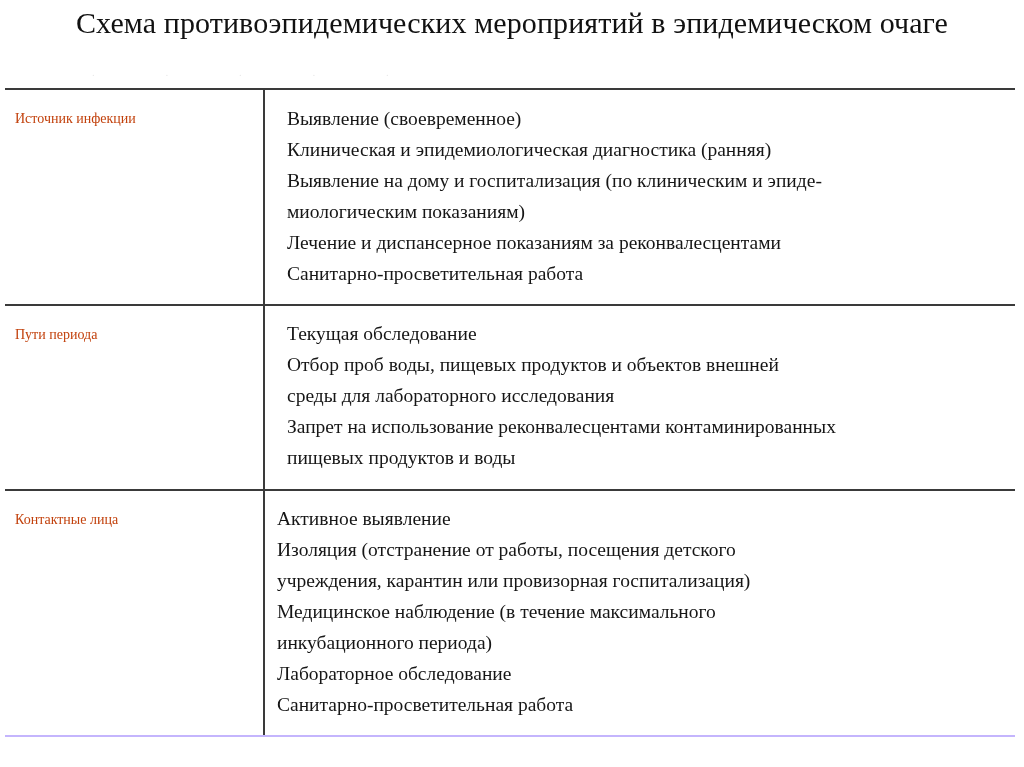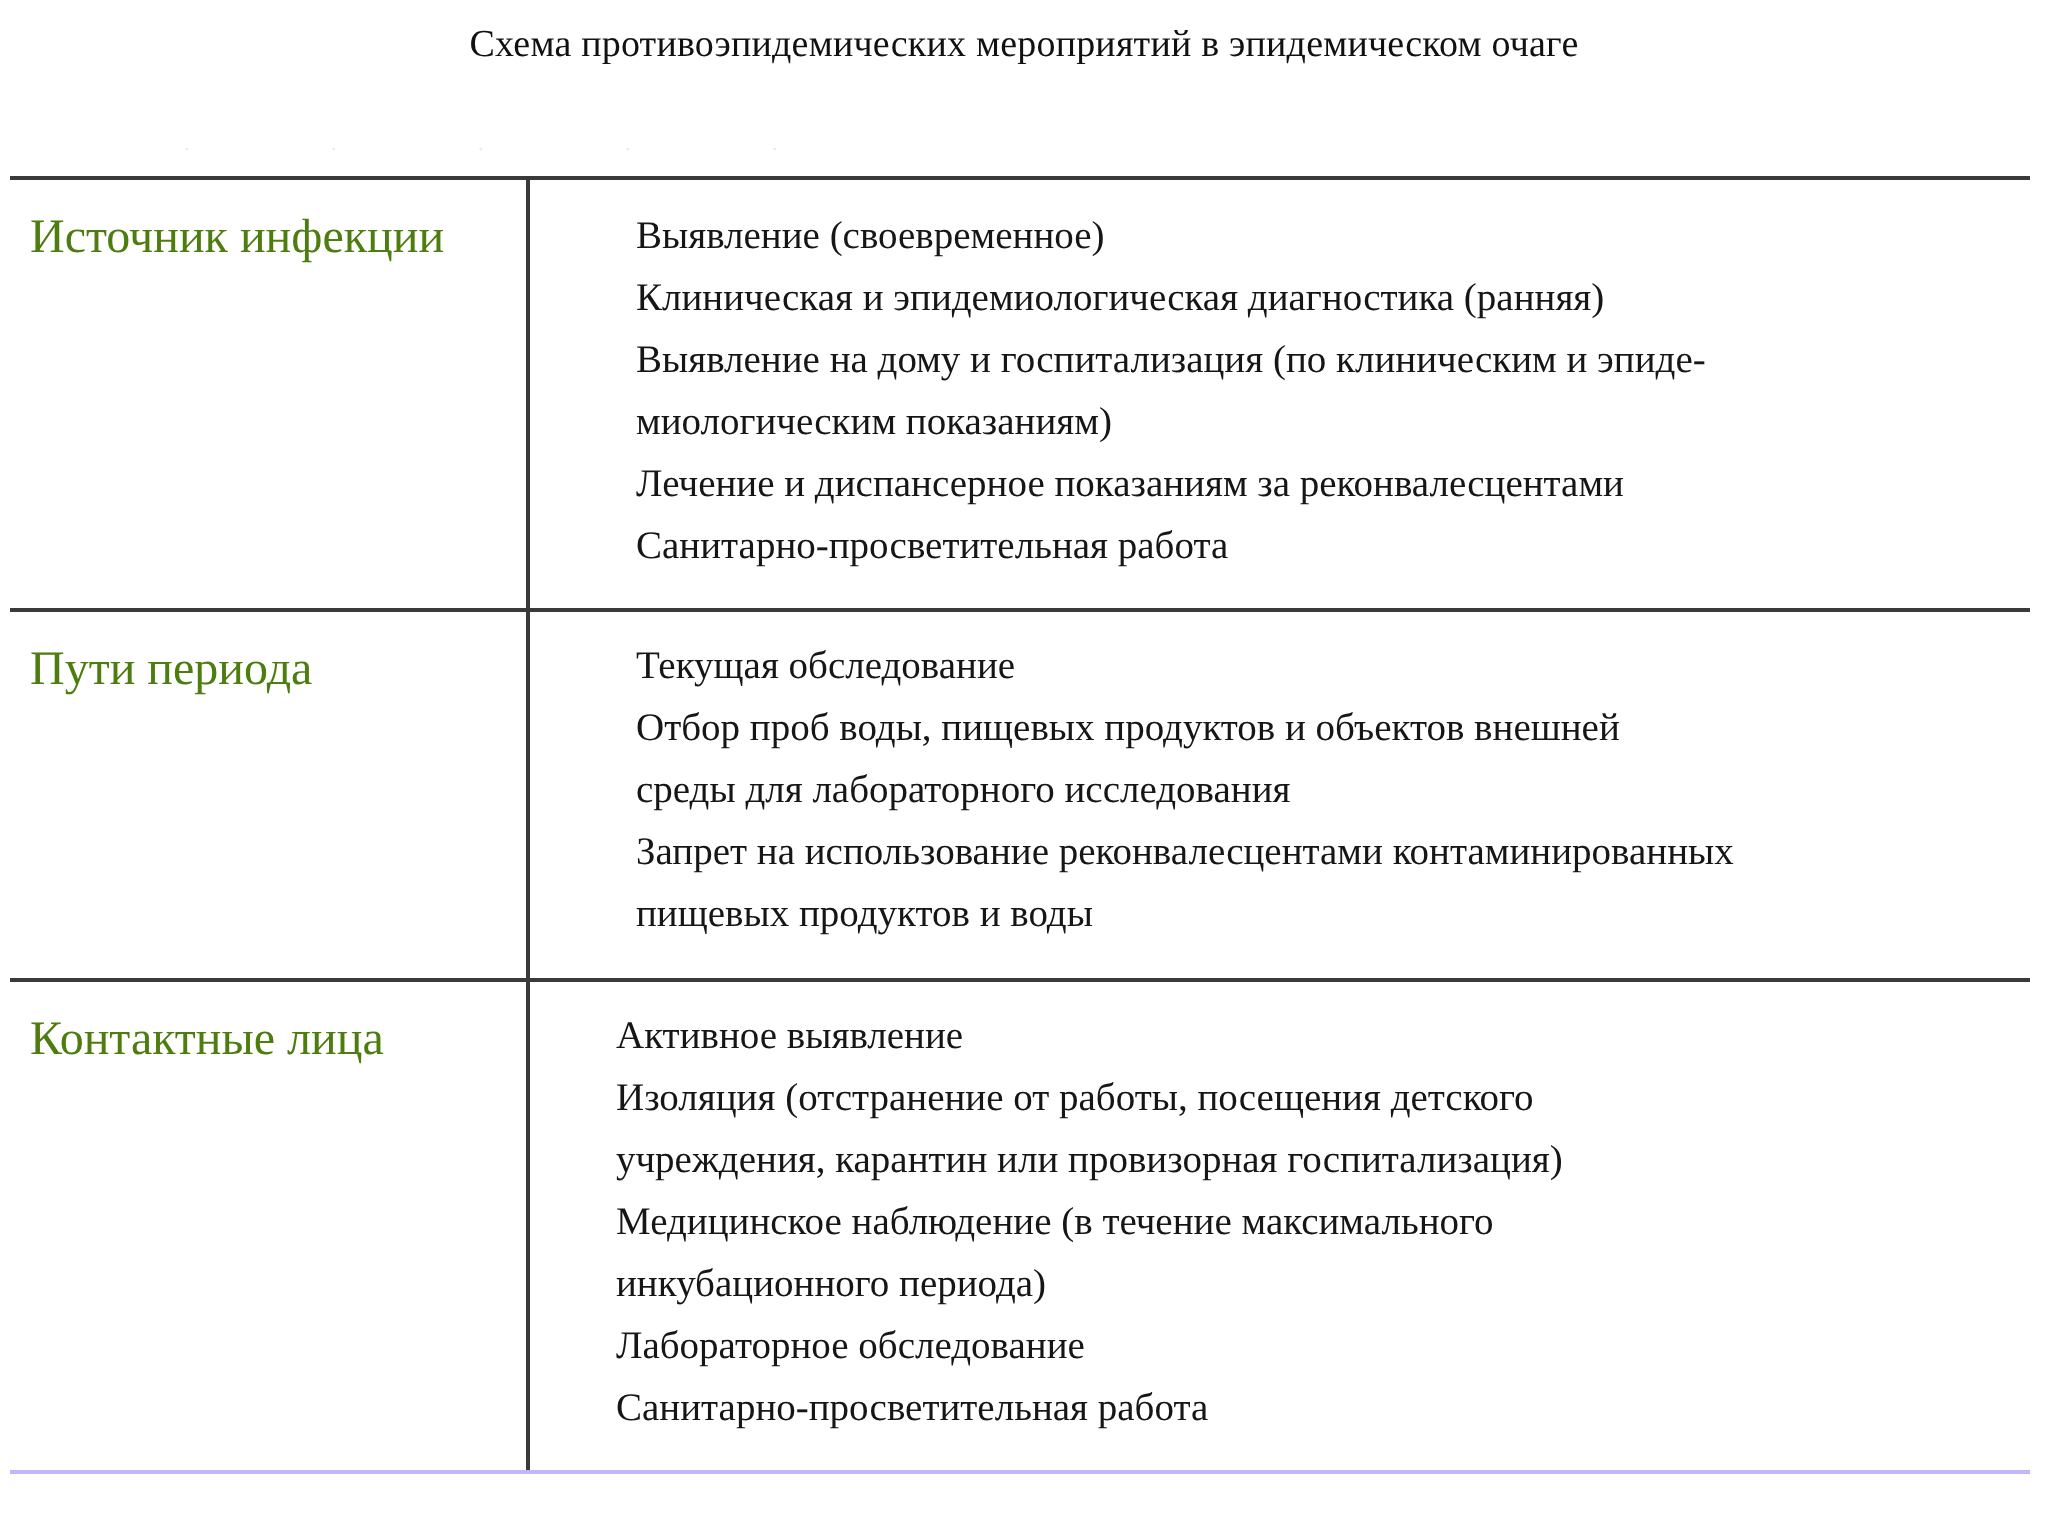--- a/index.html
+++ b/index.html
@@ -16,21 +16,21 @@
     position: relative;
   }
 
   
   .slide-title {
     position: absolute;
     left: 50px;
     top: 6px;
     width: 924px;
     text-align: center;
-    font-size: 19px;
+    font-size: 30px;
     line-height: 33px;
     color: #111111;
     font-weight: 400;
     letter-spacing: 0.1px;
   }
 
   
   .ghost-strip {
     position: absolute;
     left: 92px;
@@ -68,38 +68,37 @@
   }
   .col-cat {
     width: 258px;
     border-right: 2px solid #3a3a3a;
   }
   .col-meas {
     width: 750px;
   }
 
   .cat-label {
-    font-size: 24px;
+    font-size: 14px;
     line-height: 26px;
     padding: 16px 0 0 10px;
-    color: #4d7c0f;
+    color: #c2410c;
     white-space: nowrap;
   }
 
   .measure-list {
     list-style: none;
     margin: 0;
     padding: 13px 12px 14px 22px;
   }
   .measure-list li {
     font-size: 19.5px;
     line-height: 31px;
     color: #161616;
     white-space: nowrap;
-    margin-left: 31px;
   }
 
   
   .row-source .measure-list { padding-bottom: 15px; }
   .row-routes  .measure-list { padding-top: 12px; padding-bottom: 16px; }
   .row-contacts .measure-list { padding-top: 12px; padding-bottom: 15px; padding-left: 12px; }
 </style>
 </head>
 <body>
 

